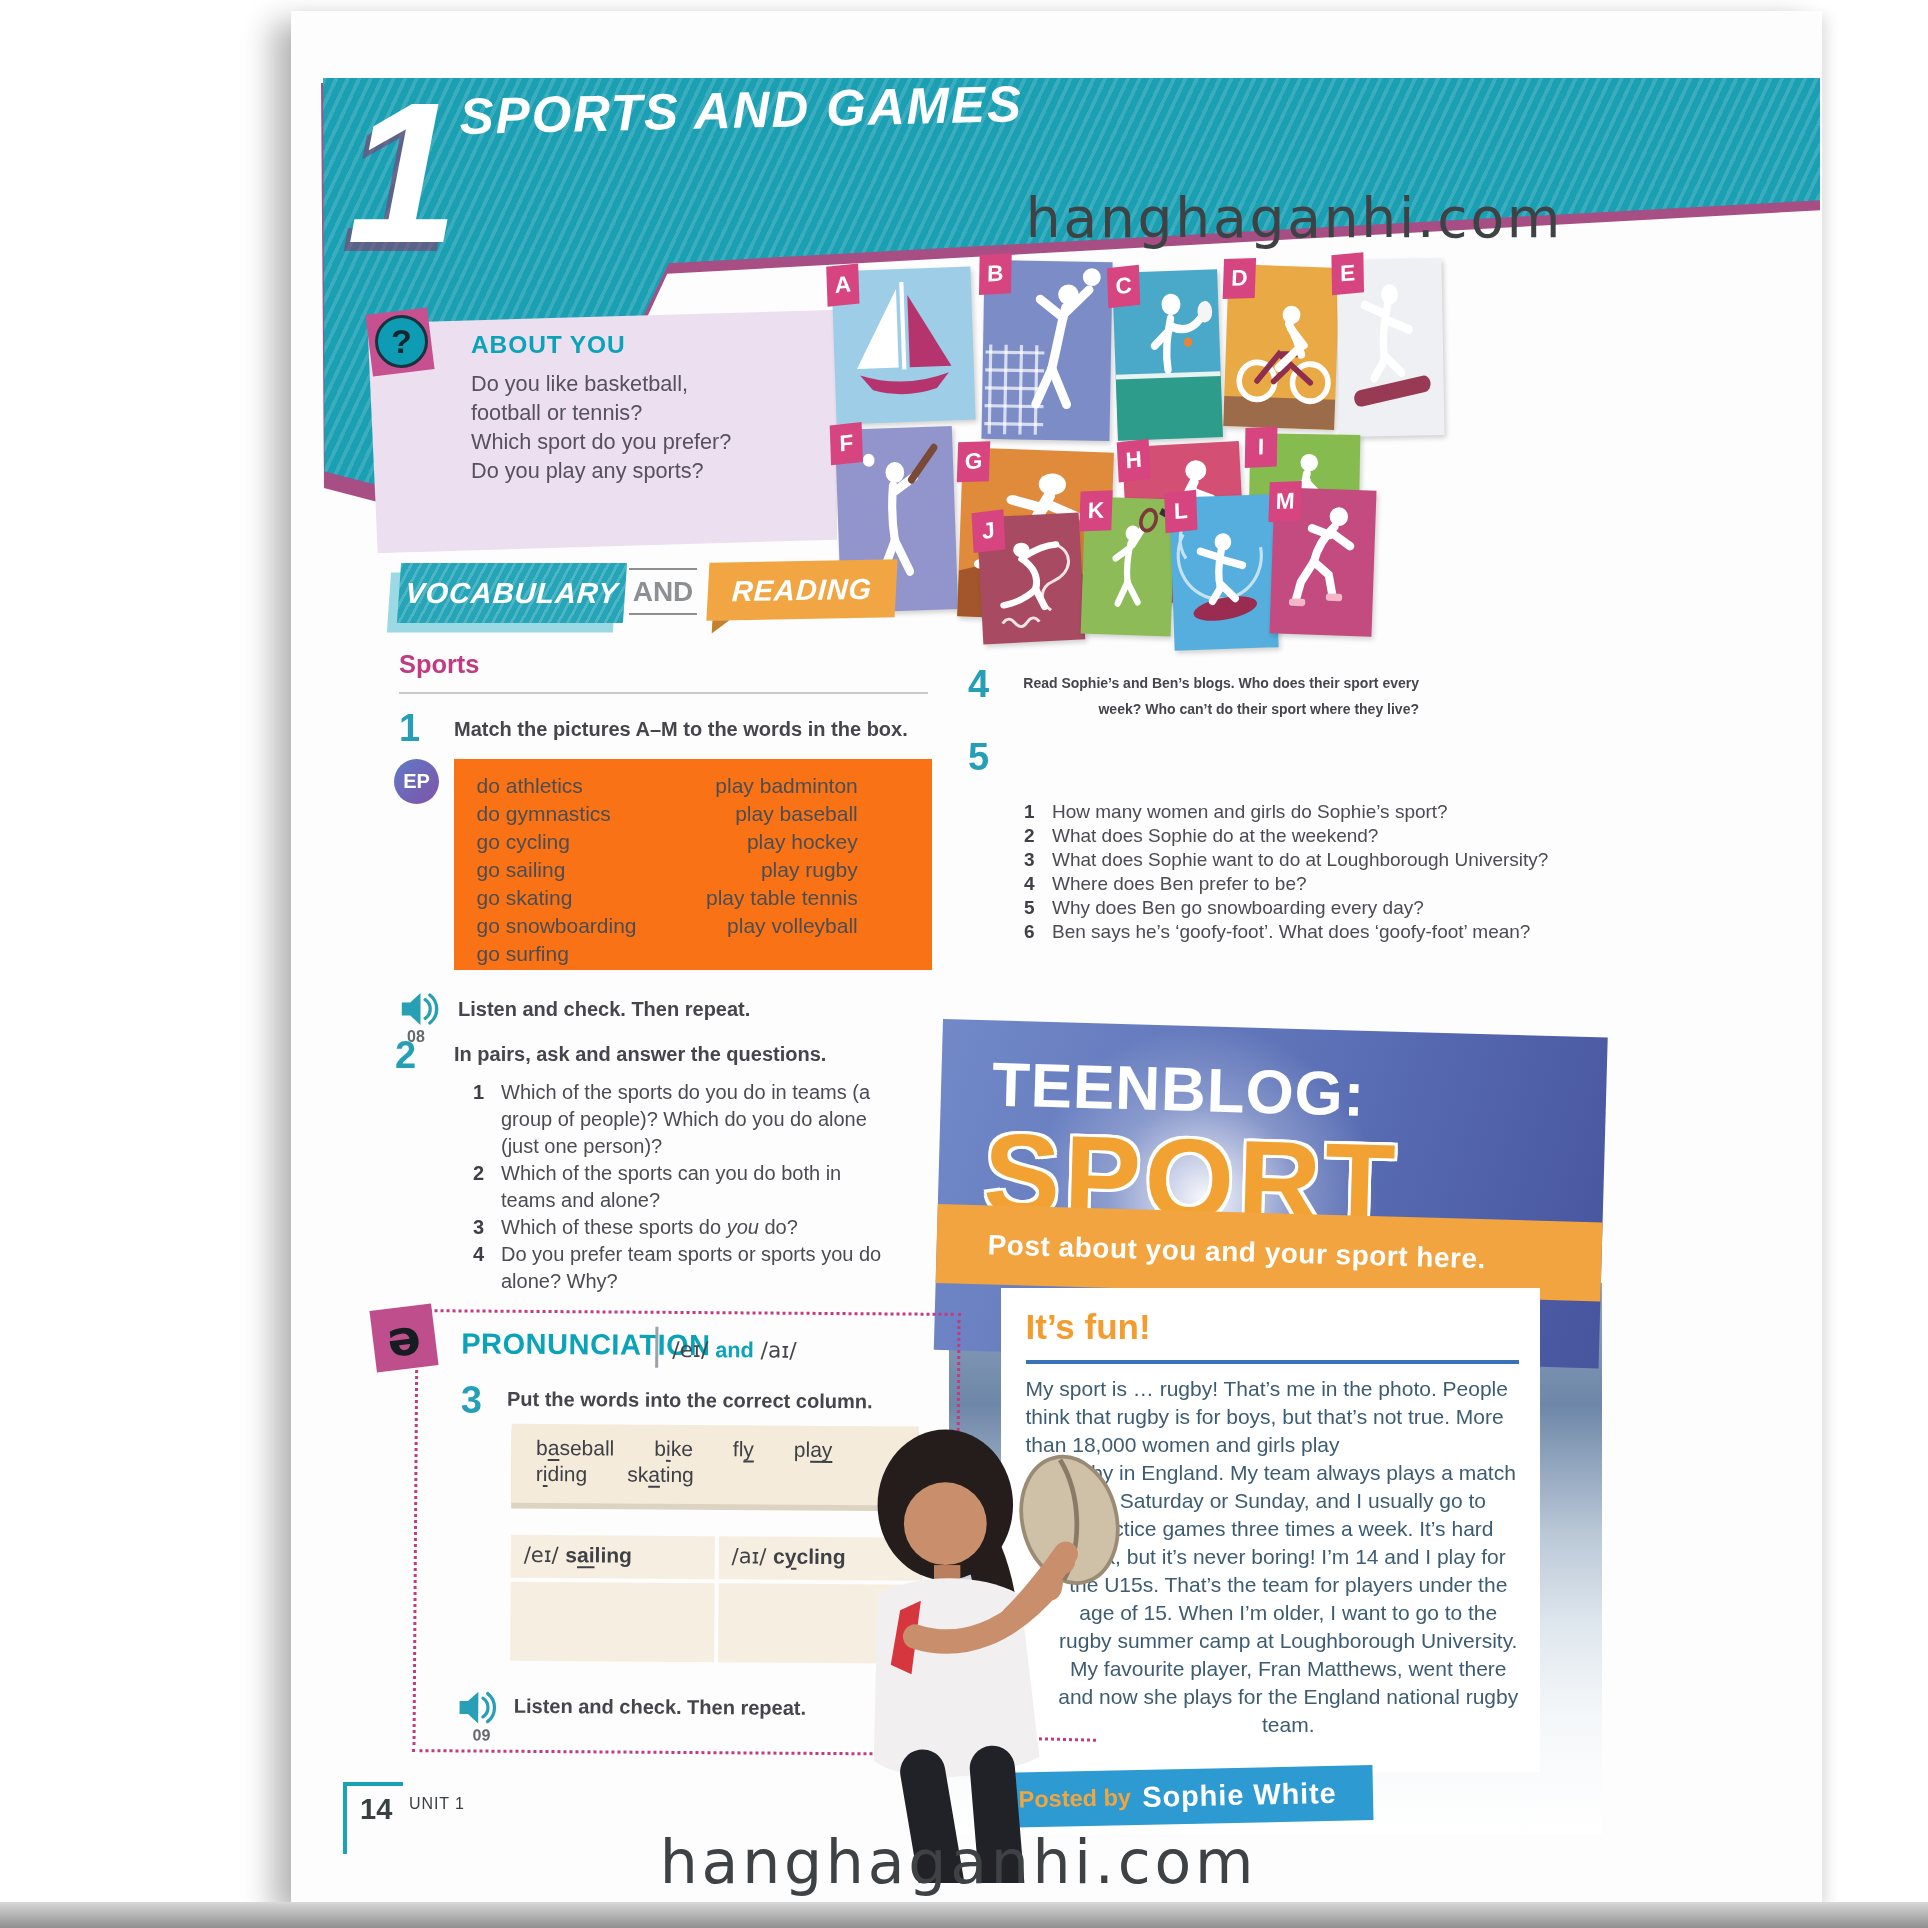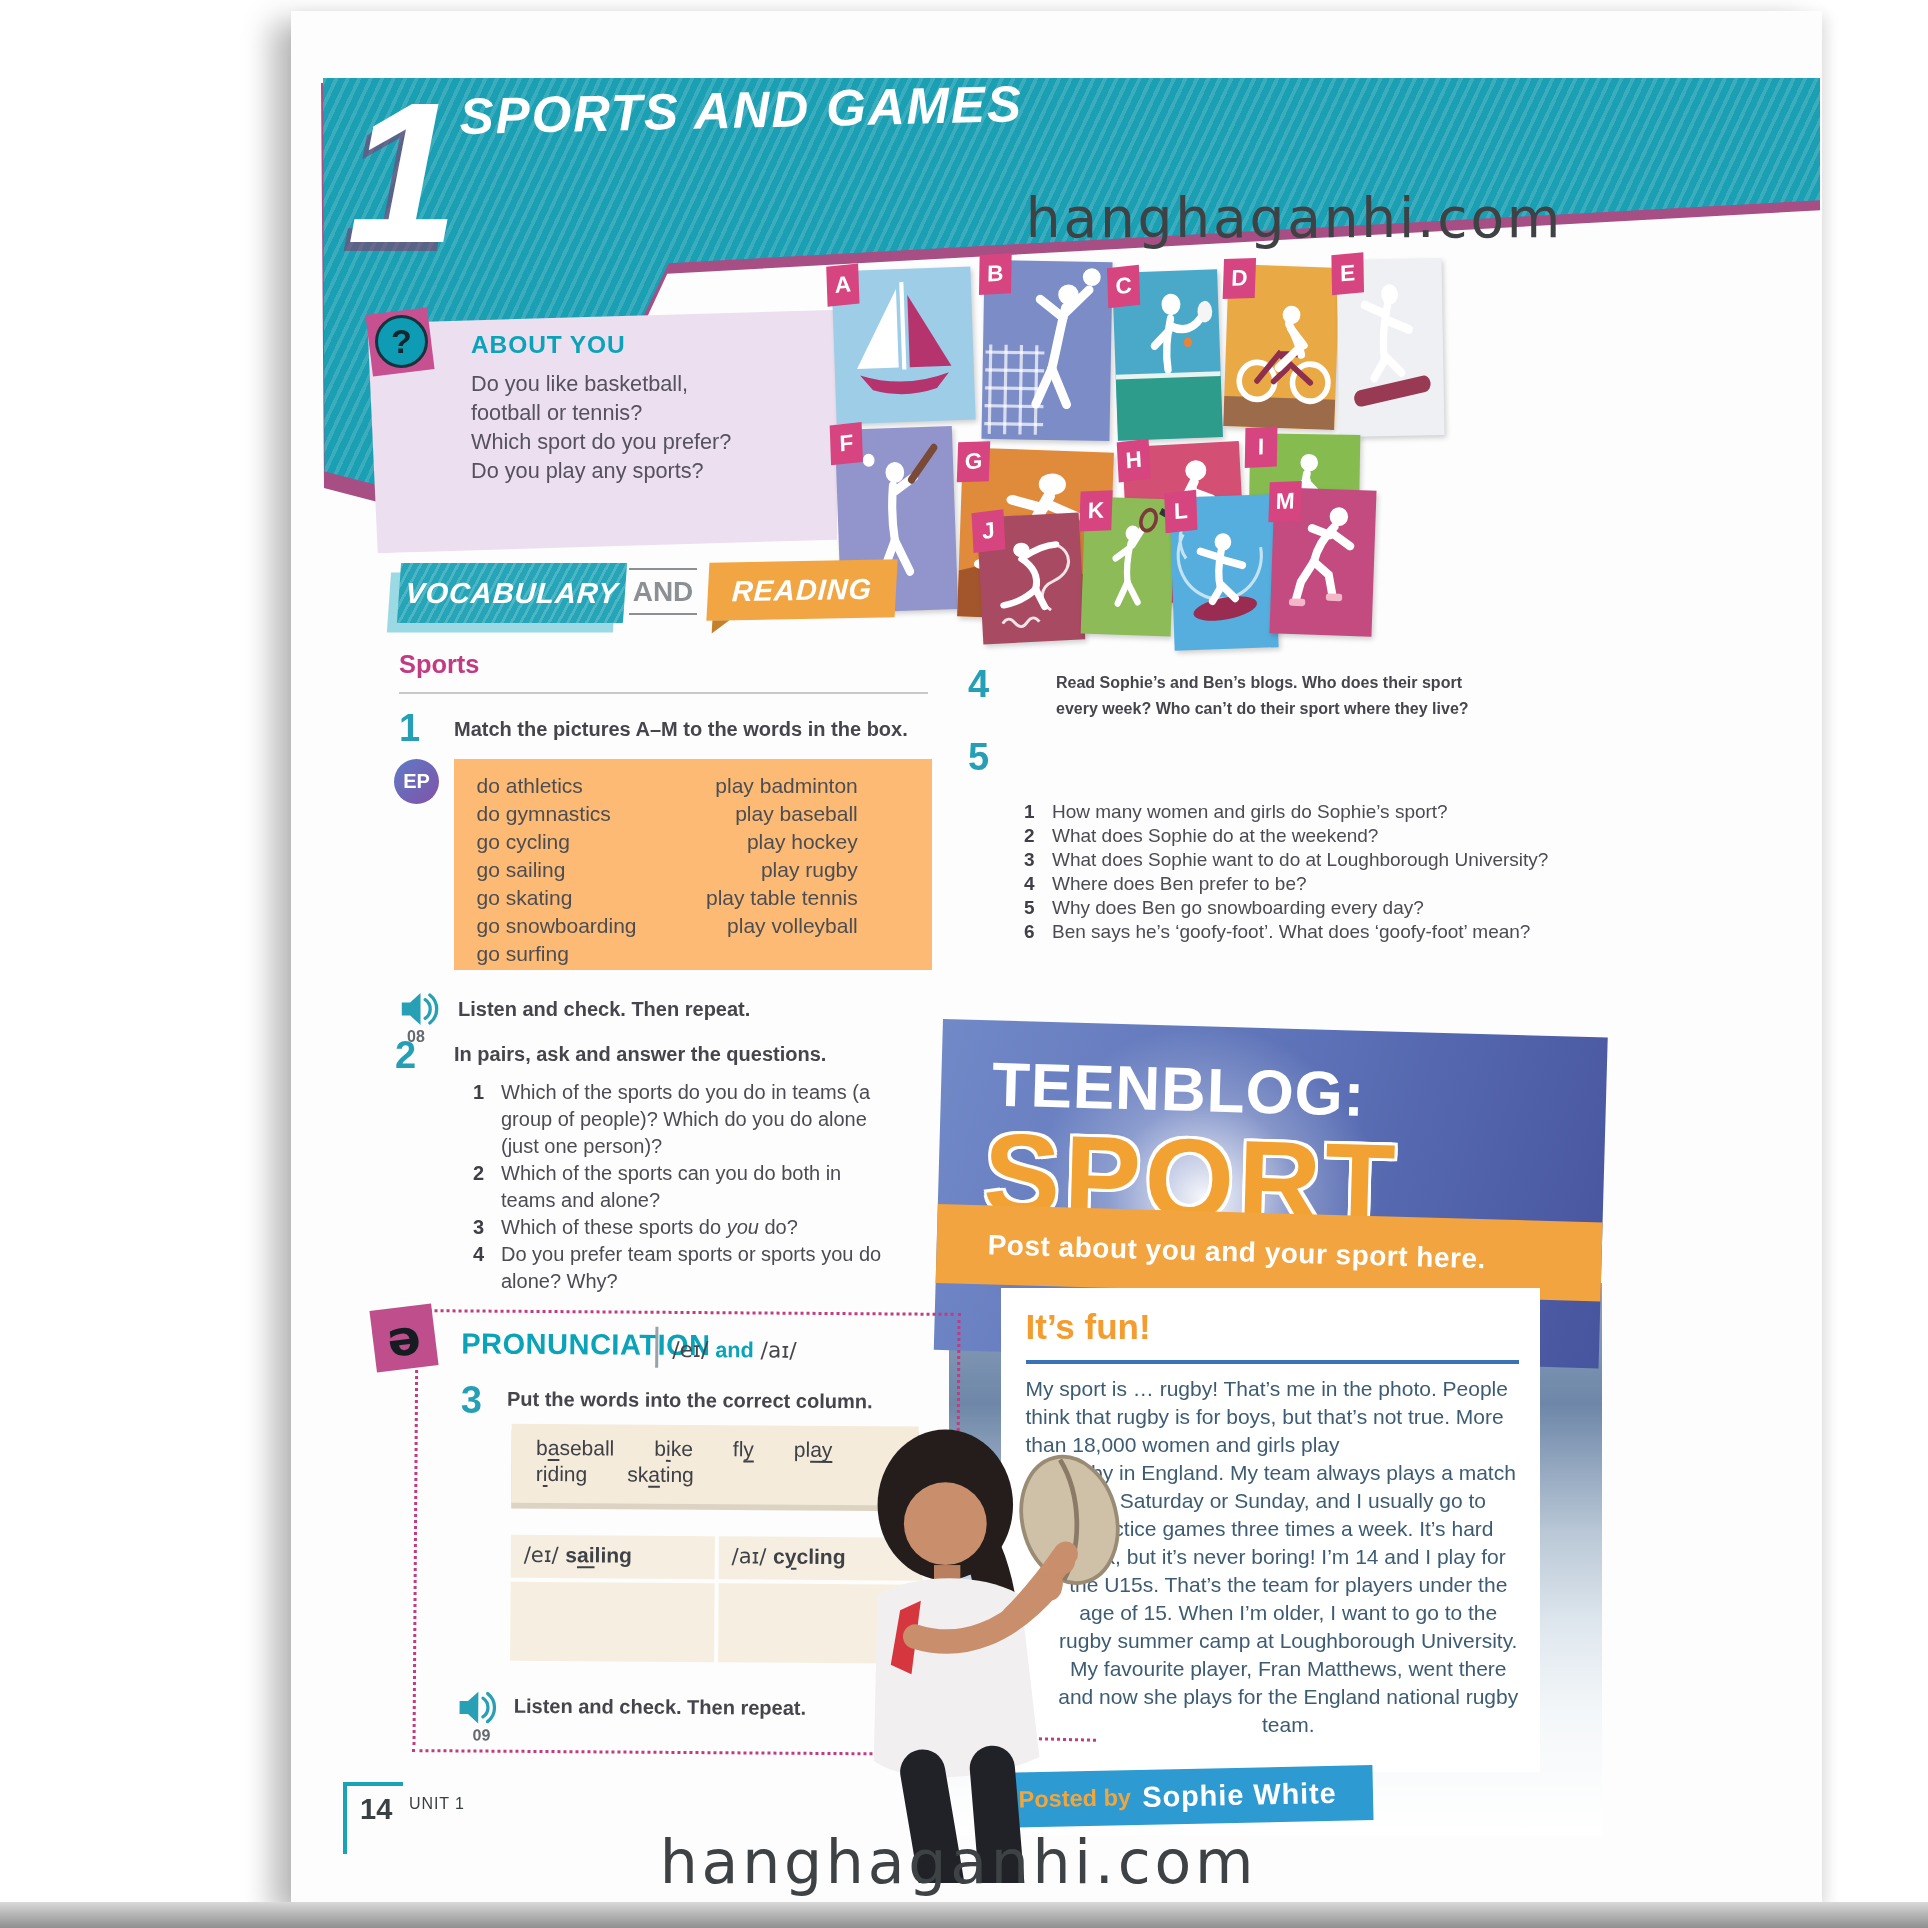--- a/index.html
+++ b/index.html
@@ -59,21 +59,21 @@
 
   
   .exnum{font-size:38px;font-weight:800;color:#259fb5;line-height:1;}
   .instr{font-size:20px;font-weight:800;color:#45454b;line-height:26px;}
   .qrow{display:flex;}
   .qrow .qn{width:28px;flex:none;font-weight:800;color:#3f3f45;}
   .qrow .qt{color:#4b4b52;}
   .i{font-style:italic;}
   .u{text-decoration:underline;text-decoration-thickness:2.4px;text-underline-offset:3.8px;}
 
-  .wordbox{left:454px;top:759px;width:478px;height:211px;background:#fdba74;}
+  .wordbox{left:454px;top:759px;width:478px;height:211px;background:#f97316;}
   .wcol{position:absolute;top:13px;font-size:21px;line-height:28px;color:#4b4d52;}
   .wcol1{left:22.6px;} .wcol2{left:252px;text-align:right;}
   .ep{left:394px;top:759px;width:45px;height:45px;border-radius:50%;
     background:linear-gradient(135deg,#5f7ac6,#8053a8);color:#fff;font-weight:800;font-size:20px;
     display:flex;align-items:center;justify-content:center;}
 
   .speaker{width:43px;height:40px;}
   .track{font-size:16px;font-weight:700;color:#66696d;}
 
   .ex2-items{left:473px;top:1079px;width:420px;font-size:20px;line-height:27px;}
@@ -408,21 +408,21 @@
         <span class="qn">3</span>
         <span class="qt"><span>Which of these sports do </span><span class="i">you</span><span> do?</span></span>
       </div>
       <div class="qrow">
         <span class="qn">4</span>
         <span class="qt"><span>Do you prefer team sports or sports you do alone? Why?</span></span>
       </div>
     </div>
 
   <div class="abs exnum" style="left:968px;top:665px;">4</div>
-  <div class="abs instr" style="left:1056px;top:670px;width:433px;font-size:16px;line-height:26px;">Read Sophie’s and Ben’s blogs. Who does their sport every week? Who can’t do their sport where they live?</div>
+  <div class="abs instr" style="left:986px;top:670px;width:433px;font-size:14px;line-height:26px;text-align:right;">Read Sophie’s and Ben’s blogs. Who does their sport every week? Who can’t do their sport where they live?</div>
 
   <div class="abs exnum" style="left:968px;top:738px;">5</div>
   <div class="abs ex5-items" id="ex5-items">
       <div class="qrow">
         <span class="qn">1</span>
         <span class="qt">How many women and girls do Sophie’s sport?</span>
       </div>
       <div class="qrow">
         <span class="qn">2</span>
         <span class="qt">What does Sophie do at the weekend?</span>

